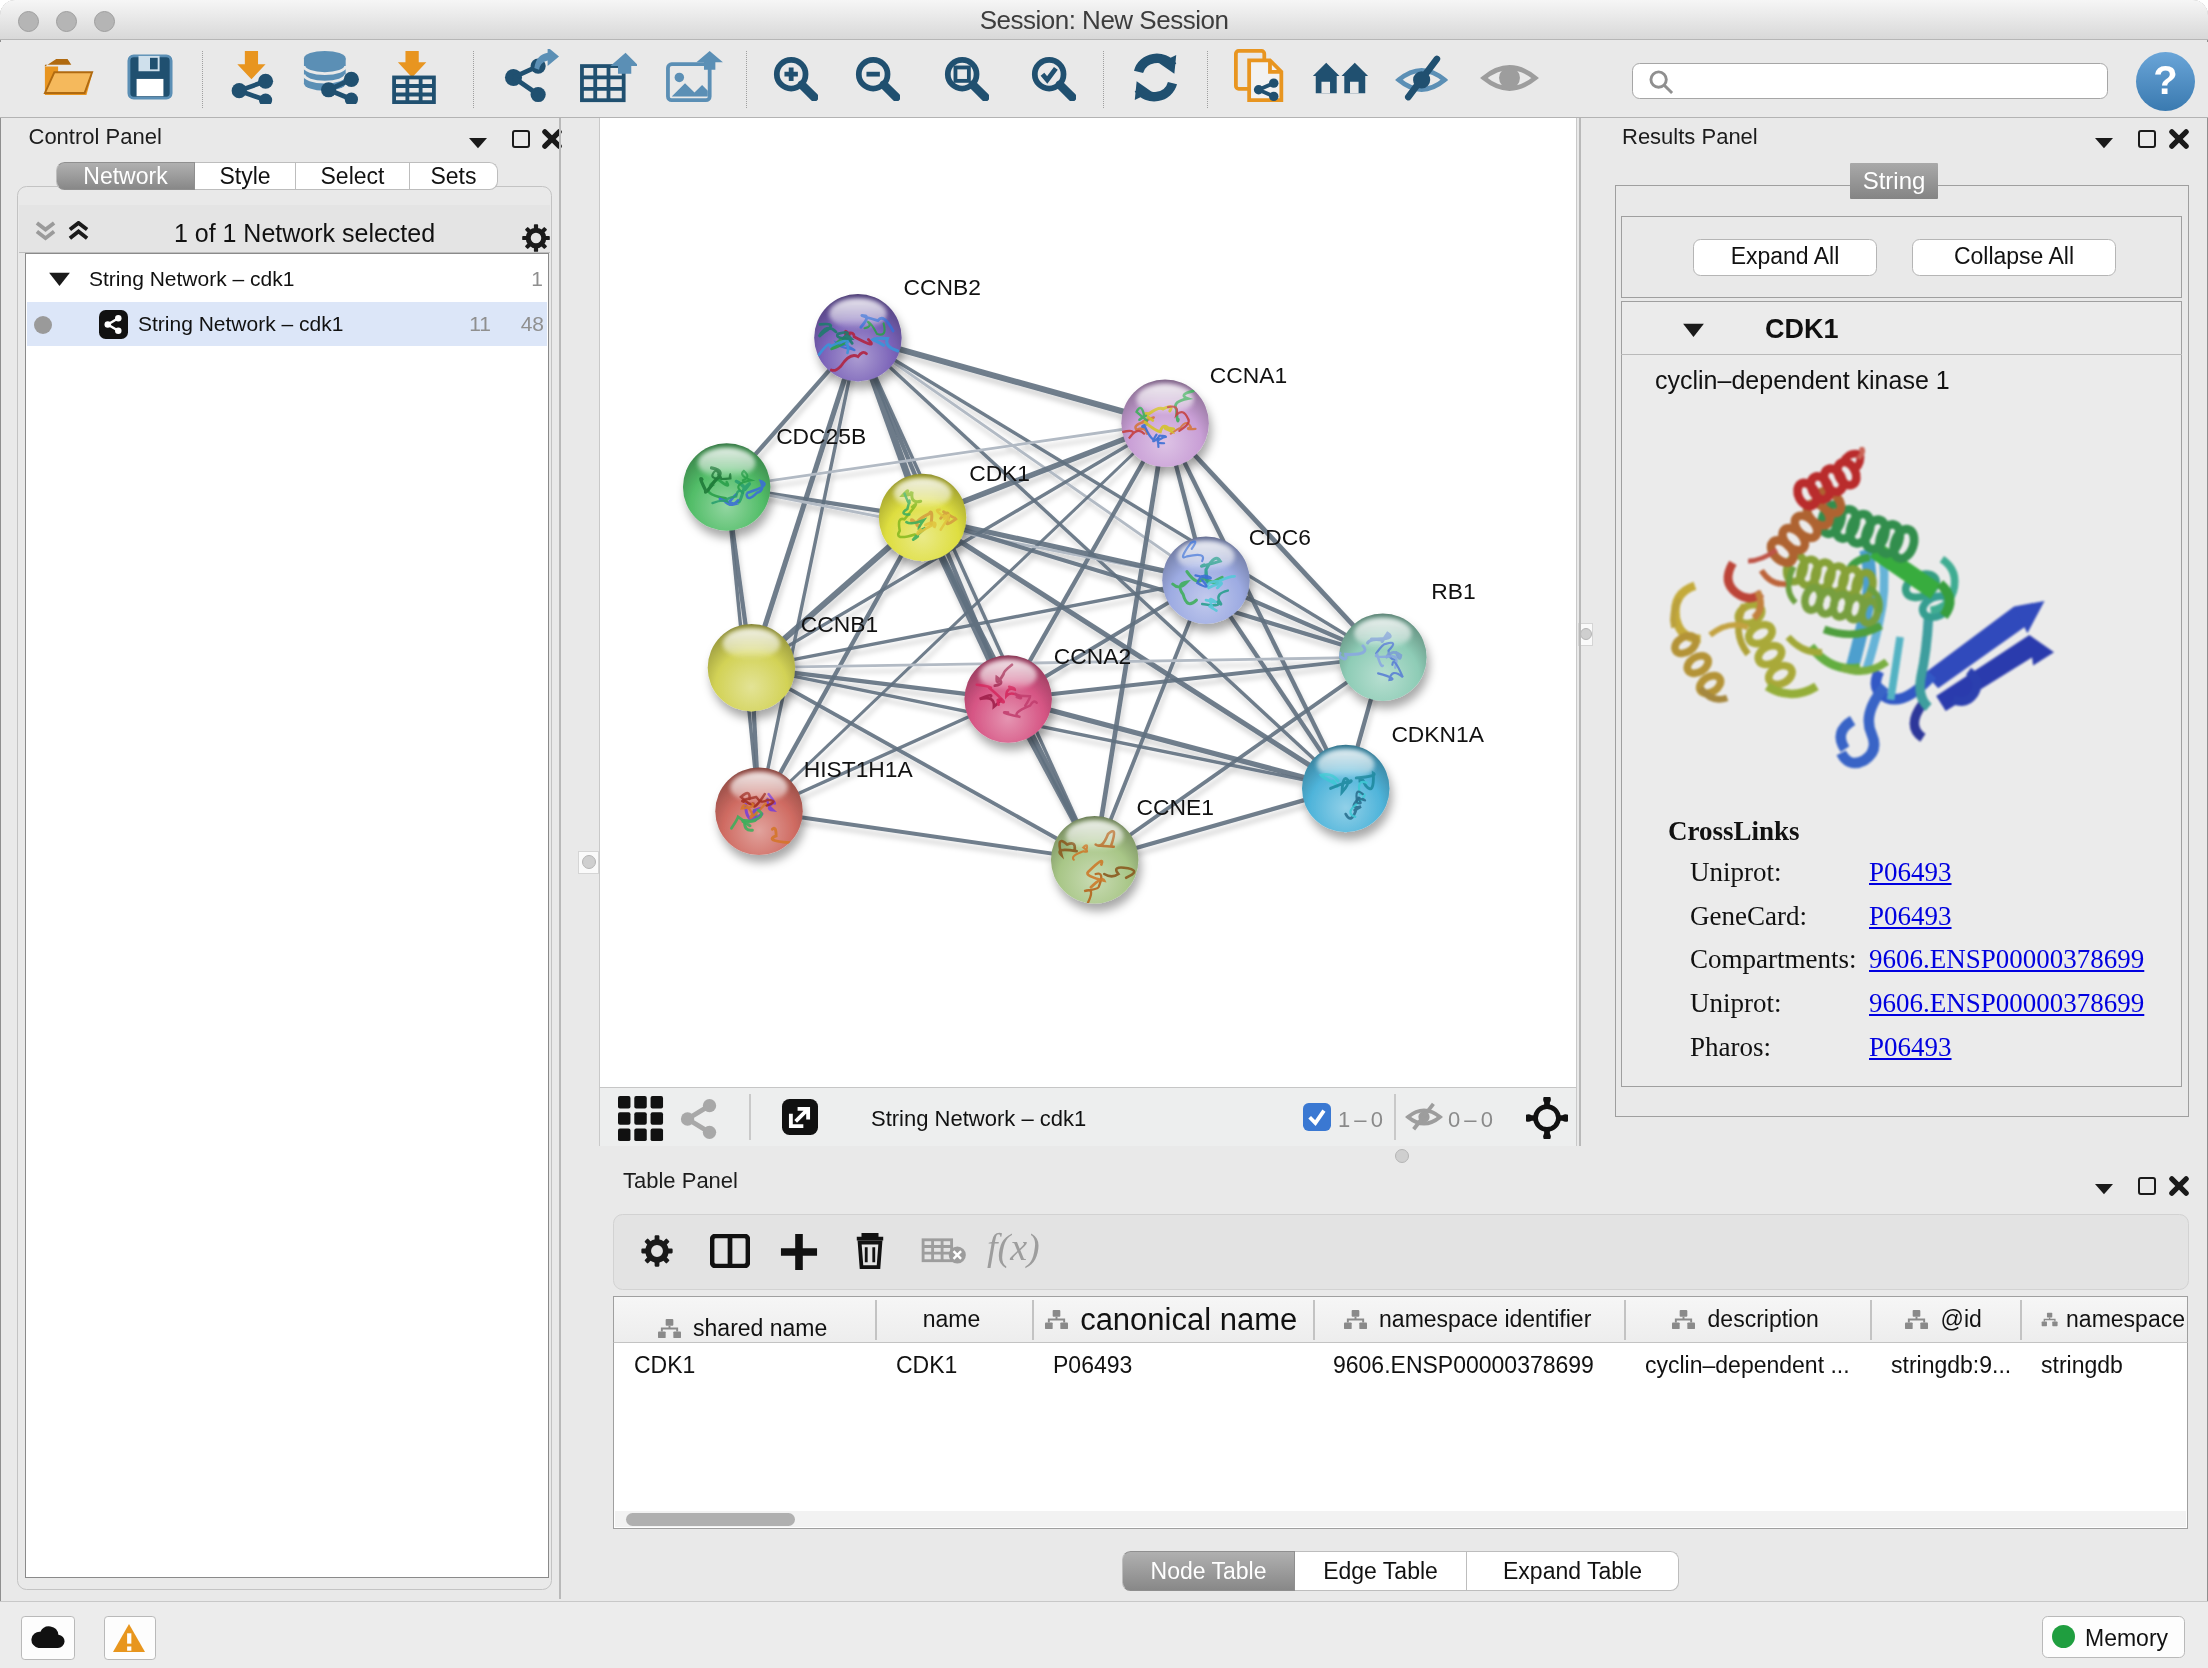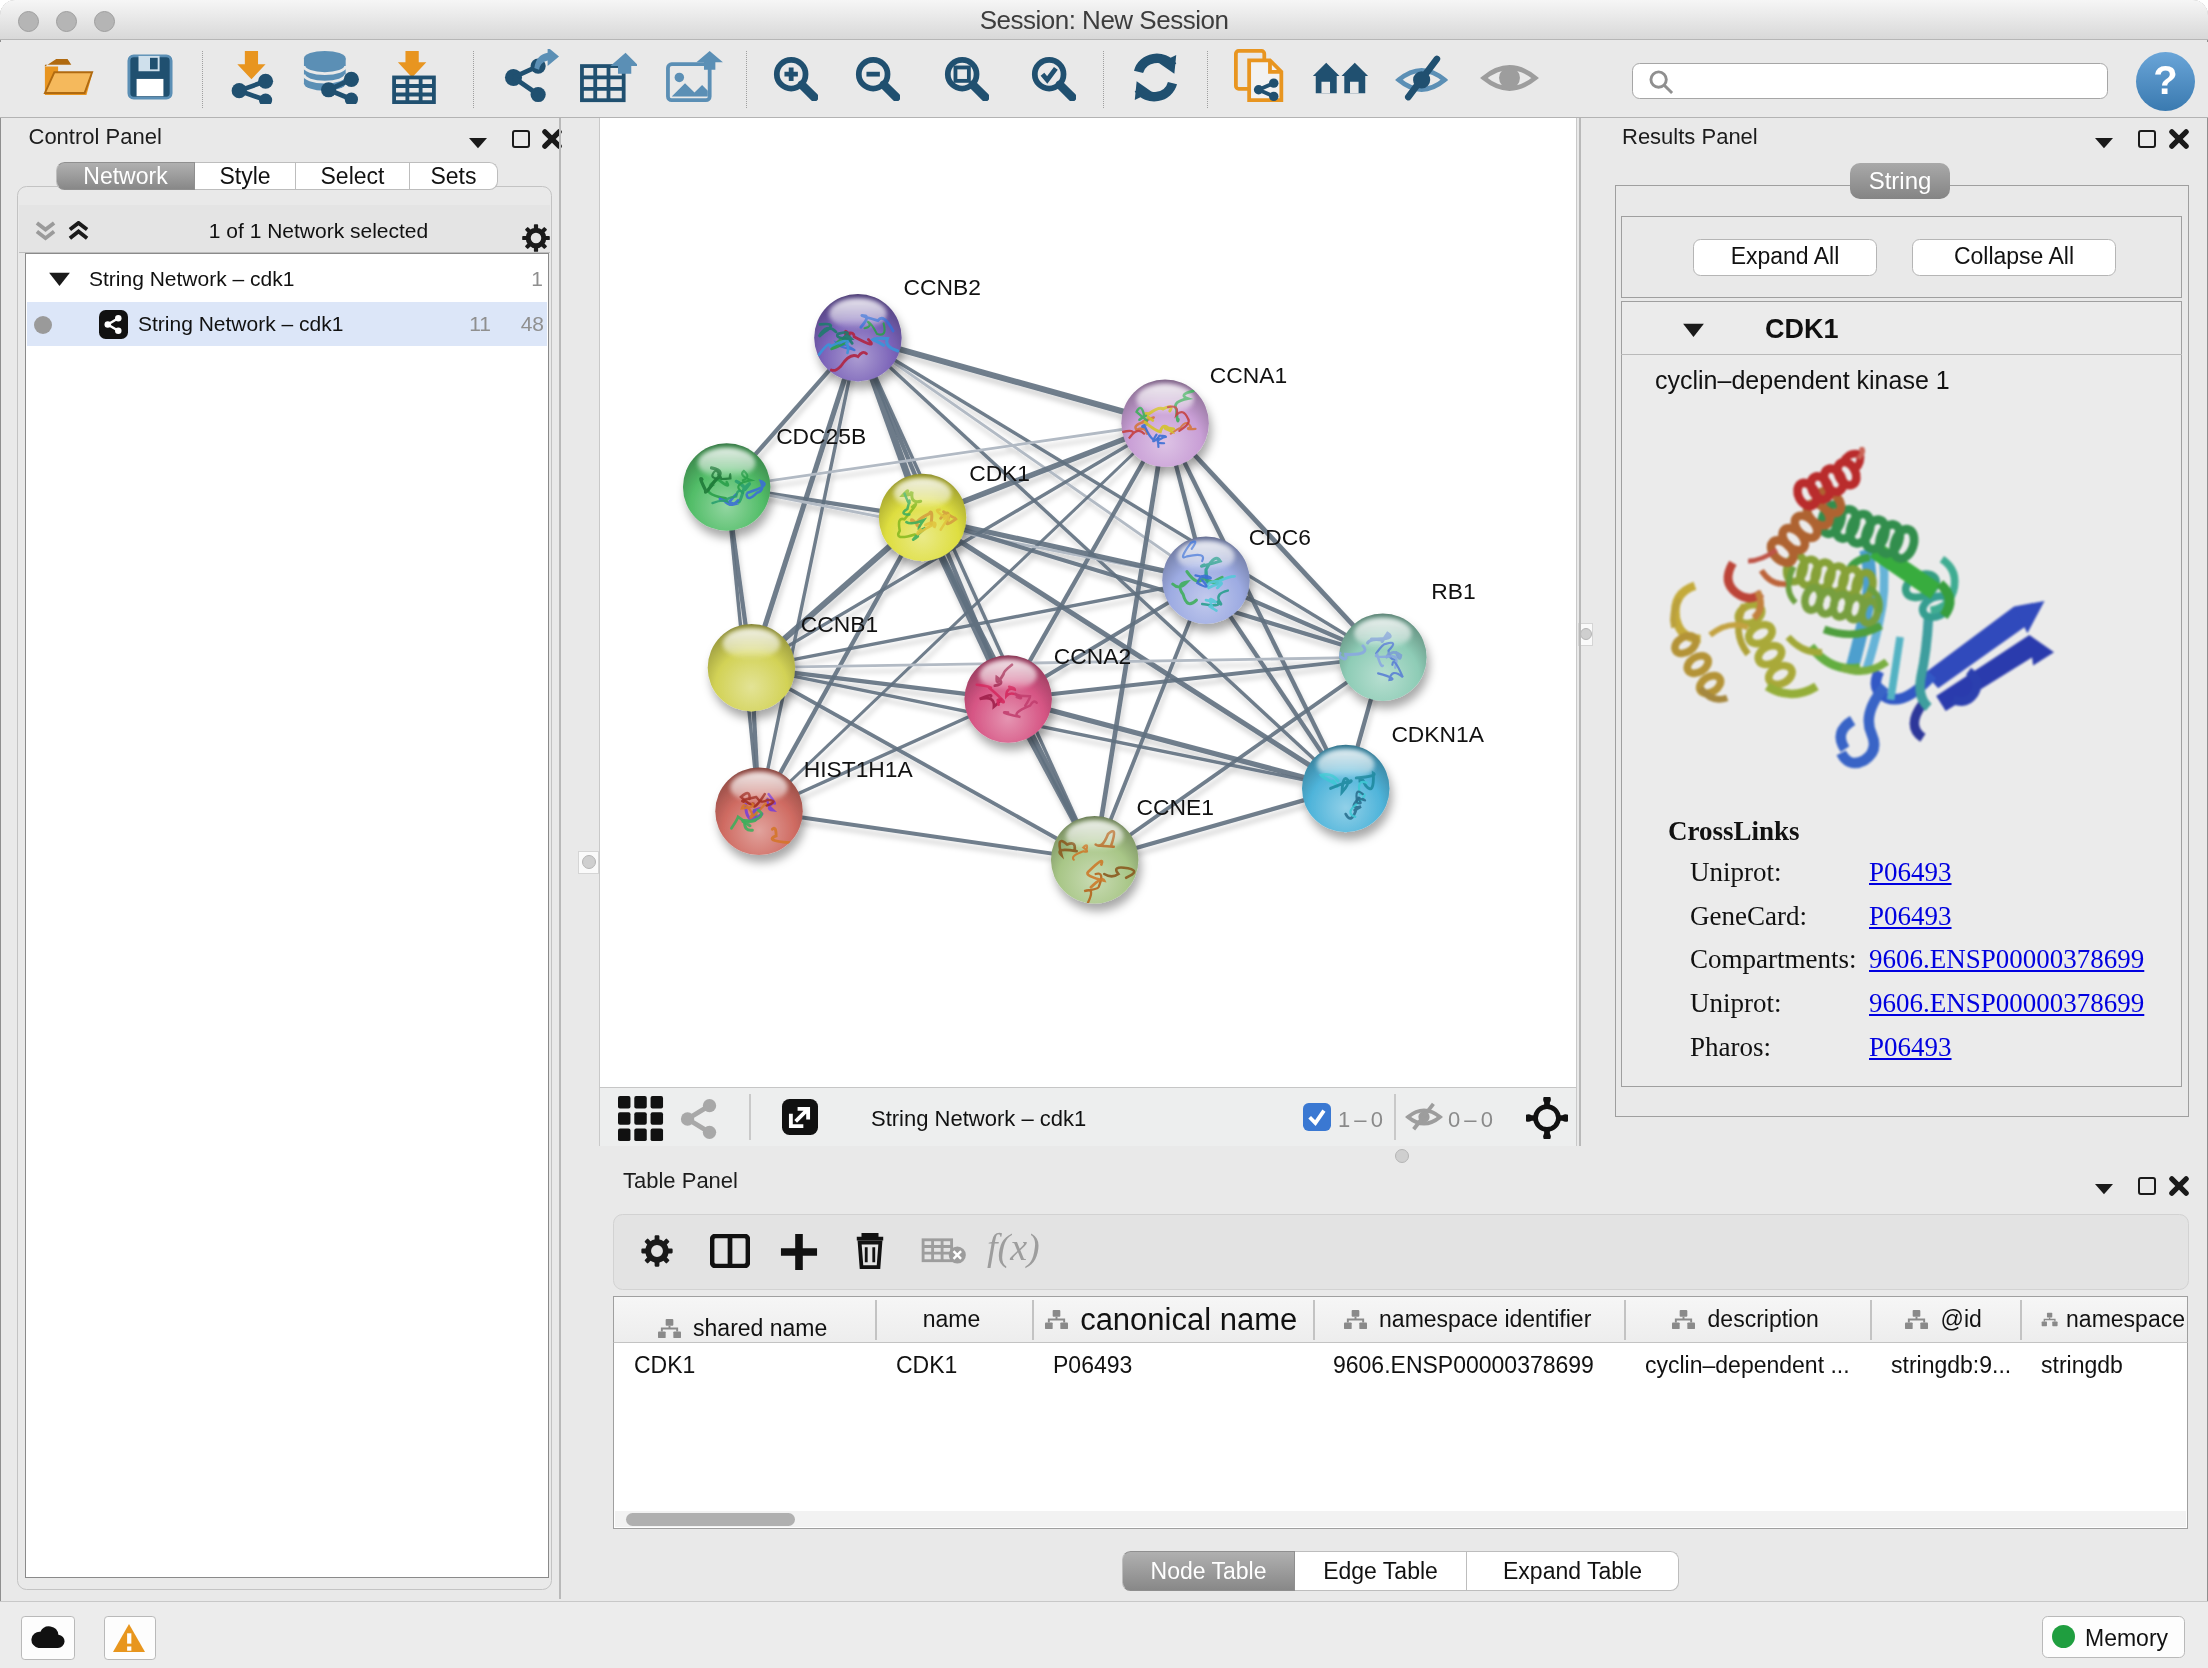--- a/index.html
+++ b/index.html
@@ -162,21 +162,21 @@
     <div style="width:88px">Sets</div>
   </div>
 <div class="abs" style="left:17px;top:186px;width:535px;height:1404px;border:1.9px solid #c3c3c3;border-radius:9.5px"></div>
 <div class="abs" style="left:19px;top:205px;width:531px;height:48px;background:#e4e4e4;border-bottom:1.9px solid #bdbdbd"></div>
 <div class="abs" style="left:34px;top:221px"><svg width="23" height="21" viewBox="0 0 24 22" style="">
       <path d="M3,2 L12,9 L21,2 M3,11 L12,18 L21,11" stroke="#9a9a9a" stroke-width="4" fill="none"></path>
     </svg></div>
 <div class="abs" style="left:67px;top:221px"><svg width="23" height="21" viewBox="0 0 24 22" style="">
       <path d="M3,9 L12,2 L21,9 M3,18 L12,11 L21,18" stroke="#1a1a1a" stroke-width="4" fill="none"></path>
     </svg></div>
-<div class="abs" style="left:73px;top:219px;width:491px;text-align:center;font-size:21px">1 of 1 Network selected</div>
+<div class="abs" style="left:59px;top:219px;width:491px;text-align:center;font-size:25px">1 of 1 Network selected</div>
 <div class="abs" style="left:521px;top:223px"><svg width="30" height="30" viewBox="0 0 32 32" style="">
       <g transform="scale(0.32)">
         <circle cx="50" cy="50" r="26" fill="none" stroke="#1a1a1a" stroke-width="17"></circle>
         <rect x="43" y="4" width="14" height="16" rx="3" fill="#1a1a1a" transform="rotate(0 50 50)"></rect>
         <rect x="43" y="4" width="14" height="16" rx="3" fill="#1a1a1a" transform="rotate(45 50 50)"></rect>
         <rect x="43" y="4" width="14" height="16" rx="3" fill="#1a1a1a" transform="rotate(90 50 50)"></rect>
         <rect x="43" y="4" width="14" height="16" rx="3" fill="#1a1a1a" transform="rotate(135 50 50)"></rect>
         <rect x="43" y="4" width="14" height="16" rx="3" fill="#1a1a1a" transform="rotate(180 50 50)"></rect>
         <rect x="43" y="4" width="14" height="16" rx="3" fill="#1a1a1a" transform="rotate(225 50 50)"></rect>
         <rect x="43" y="4" width="14" height="16" rx="3" fill="#1a1a1a" transform="rotate(270 50 50)"></rect>
@@ -566,21 +566,21 @@
 <div class="abs" style="left:1395px;top:1149px;width:14.3px;height:14.3px;border-radius:50%;background:#cfcfcf;border:1px solid #b5b5b5"></div>
 <div class="abs" style="left:1579px;top:118px;width:1.9px;height:1028px;background:#b9b9b9"></div>
 <div class="abs ttl" style="left:1622px;top:124px">Results Panel</div>
 <div class="abs" style="left:2094px;top:135px"><svg width="20" height="13.3" viewBox="0 0 21 14" style="">
       <path d="M1,2 L20,2 L10.5,13 Z" fill="#1a1a1a"></path>
     </svg></div>
 <div class="abs" style="left:2138px;top:130px;width:18px;height:18px;border:2.9px solid #1a1a1a;border-radius:2.9px"></div>
 <div class="abs" style="left:2169px;top:129px"><svg width="20" height="20" viewBox="0 0 21 21" style="">
       <path d="M3,3 L18,18 M18,3 L3,18" stroke="#1a1a1a" stroke-width="5.5" stroke-linecap="round"></path>
     </svg></div>
-<div class="abs" style="left:1850px;top:163px;width:100px;height:36px;z-index:6;background:linear-gradient(#a9a9a9,#848484);border-radius:10px;color:#fff;font-size:24px;text-align:center;line-height:35px">String</div>
+<div class="abs" style="left:1850px;top:163px;width:88px;height:36px;z-index:6;background:linear-gradient(#a9a9a9,#848484);border-radius:1px;color:#fff;font-size:24px;text-align:center;line-height:35px">String</div>
 <div class="abs" style="left:1615px;top:185px;width:574px;height:932px;border:1.9px solid #9f9f9f;background:#e9e9e9"></div>
 <div class="abs" style="left:1621px;top:216px;width:561px;height:82px;border:1.9px solid #9f9f9f"></div>
 <div class="abs" style="left:1693px;top:239px;width:184px;height:37px;background:#fff;border:1.9px solid #b5b5b5;border-radius:7.6px;font-size:23px;font-weight:500;text-align:center;line-height:33px">Expand All</div>
 <div class="abs" style="left:1912px;top:239px;width:204px;height:37px;background:#fff;border:1.9px solid #b5b5b5;border-radius:7.6px;font-size:23px;font-weight:500;text-align:center;line-height:33px">Collapse All</div>
 <div class="abs" style="left:1621px;top:301px;width:561px;height:786px;border:1.9px solid #9f9f9f;background:#ebebeb"></div>
 <div class="abs" style="left:1621px;top:301px;width:561px;height:54px;border-bottom:1.9px solid #b9b9b9"></div>
 <div class="abs" style="left:1681px;top:321px"><svg width="25" height="17" viewBox="0 0 26 18" style="">
       <path d="M2,3 L24,3 L13,17 Z" fill="#1a1a1a"></path>
     </svg></div>
 <div class="abs" style="left:1765px;top:314px;font-size:27px;font-weight:700">CDK1</div>

